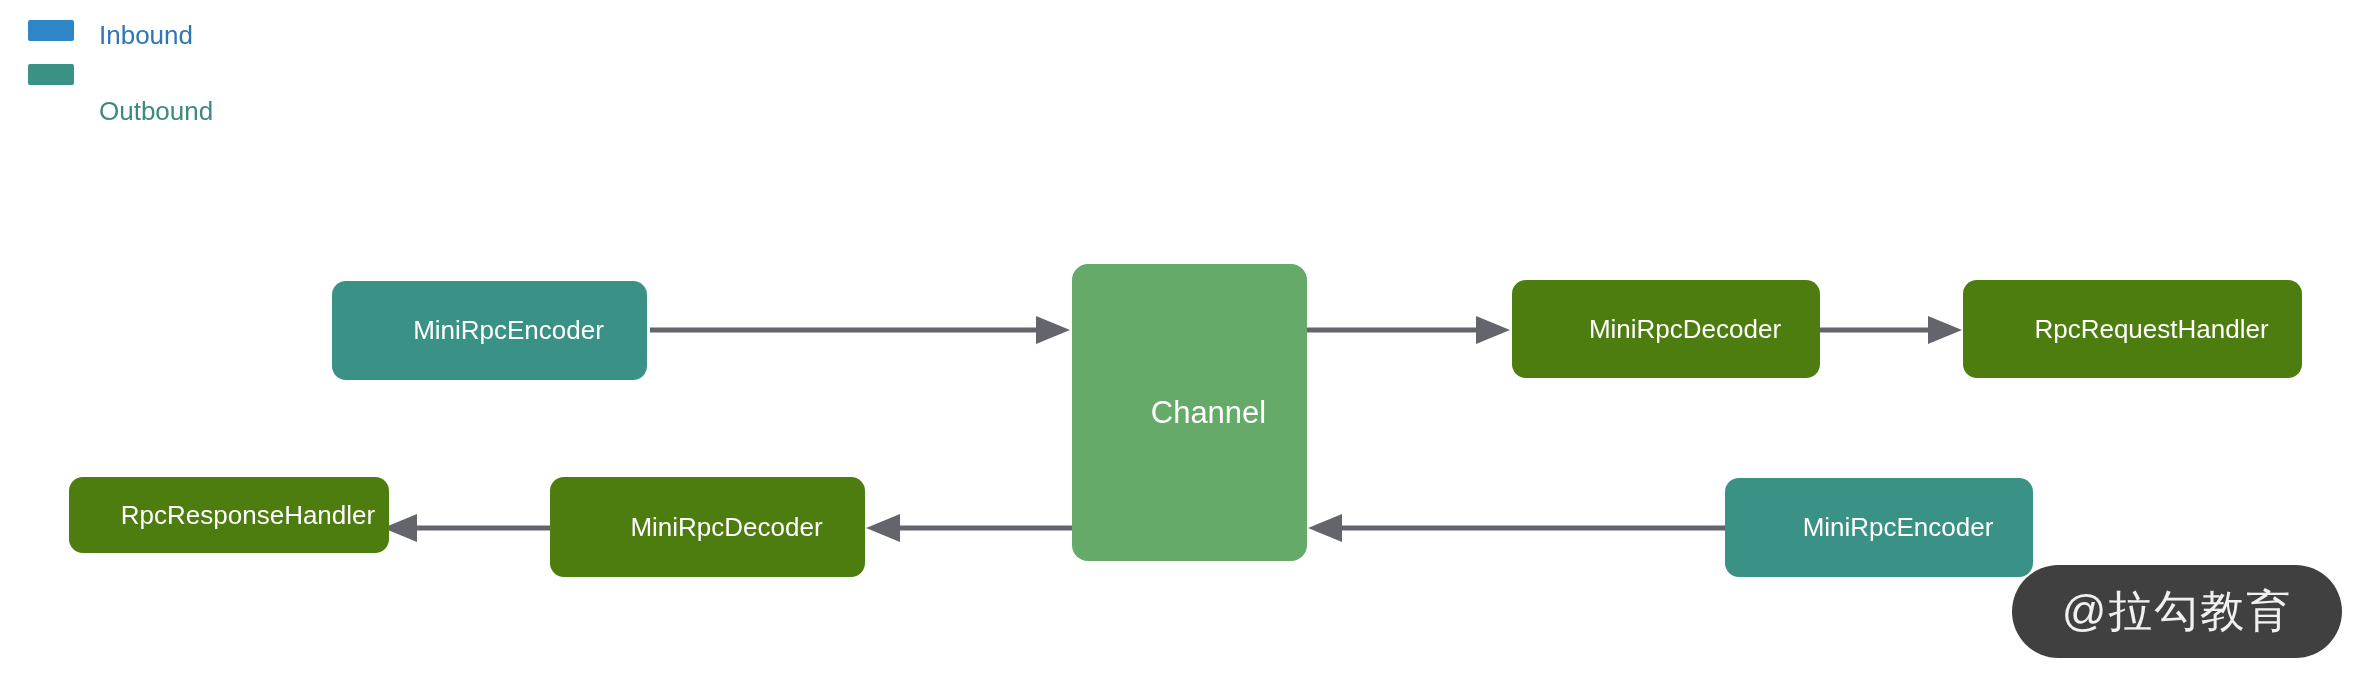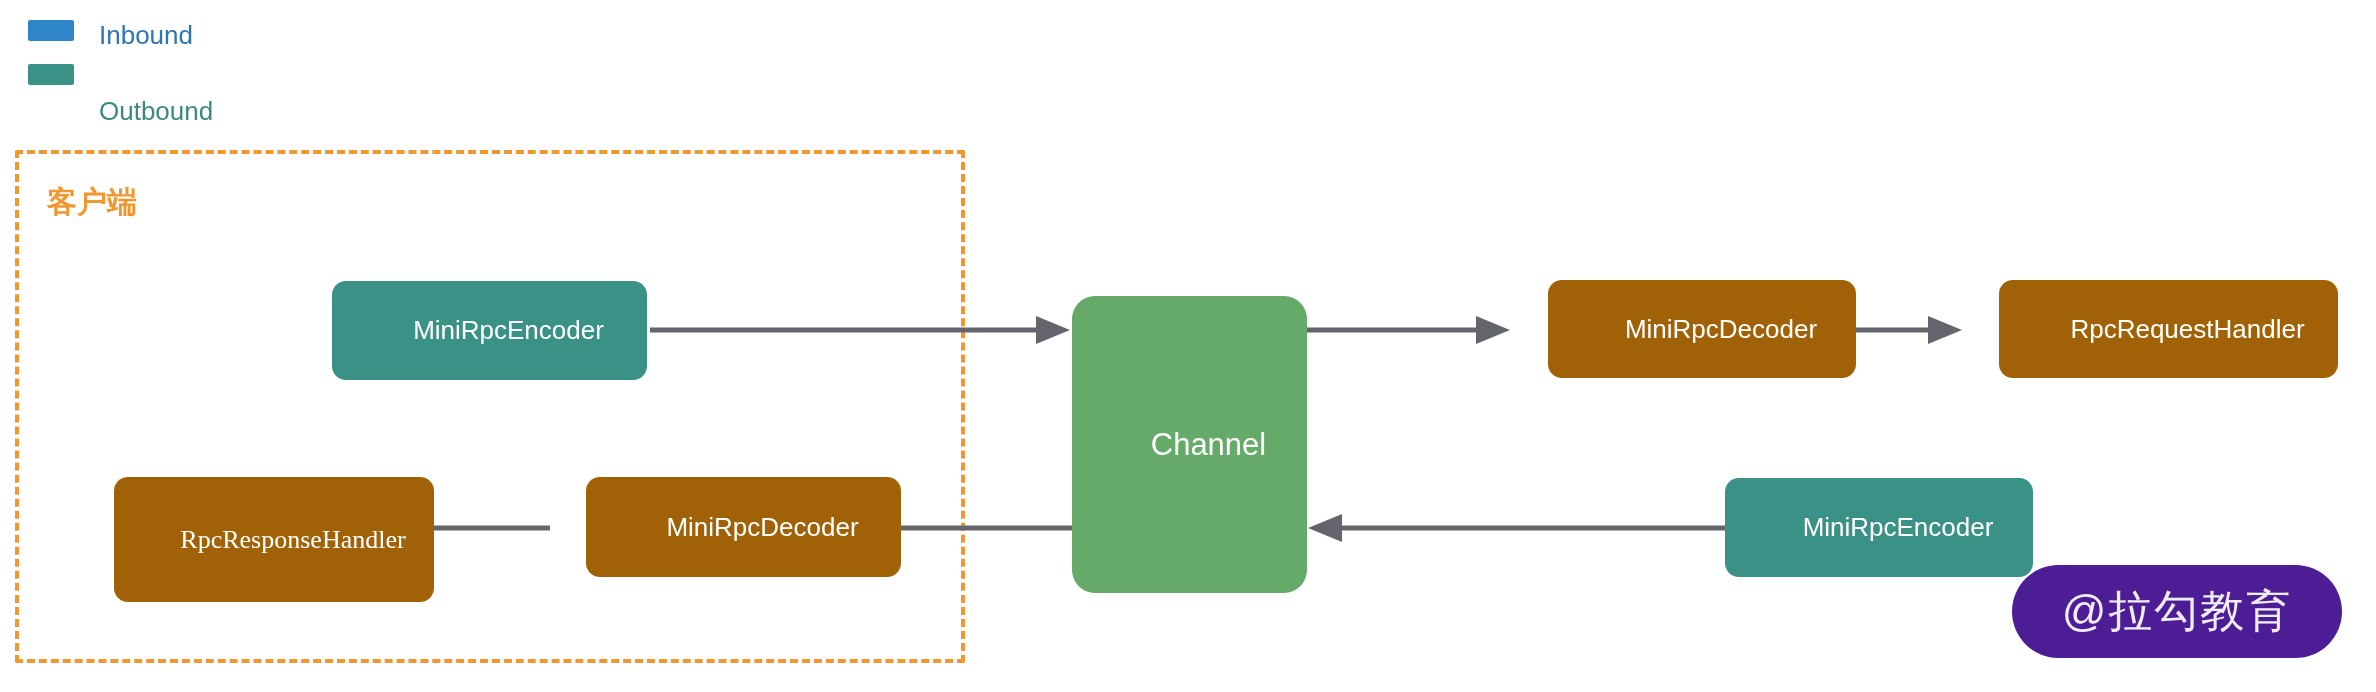--- a/index.html
+++ b/index.html
@@ -47,48 +47,48 @@
     display: flex;
     align-items: center;
     justify-content: center;
     color: #ffffff;
     font-size: 26px;
     border-radius: 14px;
     box-sizing: border-box;
     text-align: center;
     padding-left: 38px;
   }
-  .node.inbound  { background: #a16207; margin-left: 36px; }
+  .node.inbound  { background: #4d7c0f; }
   .node.outbound { background: #3a9186; }
   .node.channel  { background: #65aa68; font-size: 31px; border-radius: 16px; }
 
   .node.client-encoder    { left: 332px;  top: 281px; width: 315px; height: 99px;  }
-  .node.channel-box       { left: 1072px; top: 296px; width: 235px; height: 297px; border-radius: 23px; }
+  .node.channel-box       { left: 1072px; top: 264px; width: 235px; height: 297px; }
   .node.server-decoder    { left: 1512px; top: 280px; width: 308px; height: 98px;  }
   .node.request-handler   { left: 1963px; top: 280px; width: 339px; height: 98px;  }
   .node.server-encoder    { left: 1725px; top: 478px; width: 308px; height: 99px;  }
   .node.client-decoder    { left: 550px;  top: 477px; width: 315px; height: 100px; }
-  .node.response-handler  { left: 78px;   top: 477px; width: 320px; height: 125px; font-family: Liberation Serif, serif; }
+  .node.response-handler  { left: 69px;   top: 477px; width: 320px; height: 76px; }
 
   
   svg.arrows {
     position: absolute;
     left: 0; top: 0;
     width: 2376px; height: 692px;
     pointer-events: none;
   }
   svg.arrows line    { stroke: #64646c; stroke-width: 5; }
   svg.arrows polygon { fill: #64646c; }
 
   
   .watermark {
     position: absolute;
     left: 2012px; top: 565px;
     width: 330px; height: 93px;
-    background: #4c1d95;
+    background: #404040;
     border-radius: 47px;
     display: flex;
     align-items: center;
     justify-content: center;
     color: rgba(255, 255, 255, 0.92);
     font-size: 44px;
     letter-spacing: 2px;
   }
 </style>
 </head>
@@ -100,23 +100,20 @@
     <div class="legend-row">
       <span class="swatch inbound"></span>
       <span class="legend-label inbound-text">Inbound</span>
     </div>
     <div class="legend-row">
       <span class="swatch outbound"></span>
       <span class="legend-label outbound-text">Outbound</span>
     </div>
   </div>
 
-  <div class="group client">
-    <div class="group-label">客户端</div>
-  </div>
 
 
   <svg class="arrows" viewBox="0 0 2376 692">
     <g>
       <line x1="650" y1="330" x2="1040" y2="330"></line>
       <polygon points="1070,330 1036,316 1036,344"></polygon>
     </g>
     <g>
       <line x1="1307" y1="330" x2="1480" y2="330"></line>
       <polygon points="1510,330 1476,316 1476,344"></polygon>

